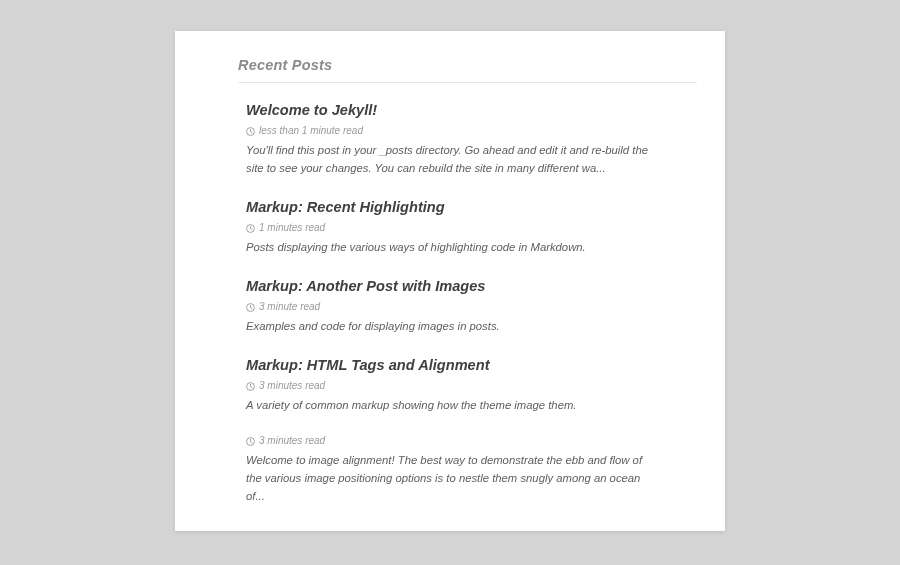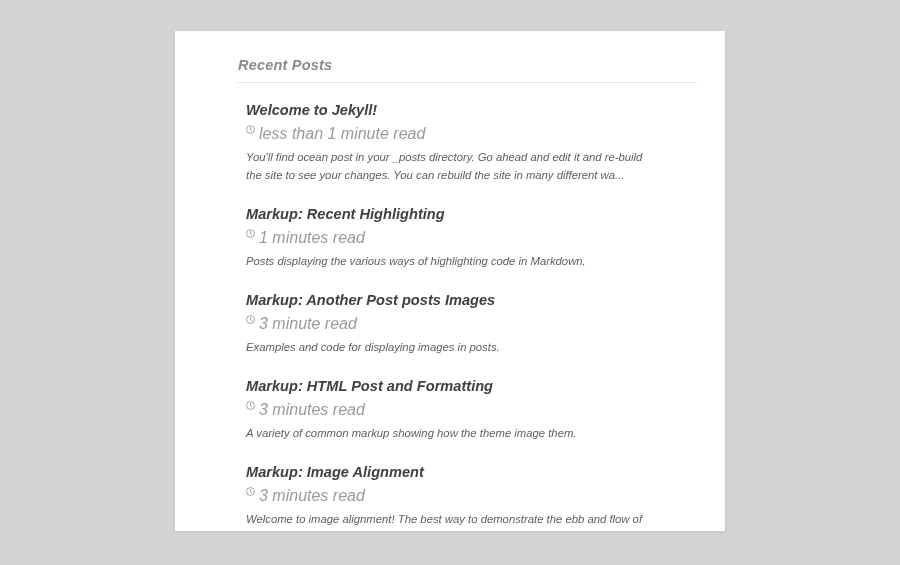--- a/index.html
+++ b/index.html
@@ -49,22 +49,22 @@
   .post-title {
     font-size: 14.6px;
     font-weight: bold;
     color: #3d4144;
     margin: 0 0 6px 0;
     line-height: 1.25;
     cursor: pointer;
   }
   .post-meta {
     display: flex;
-    align-items: flex-start;
-    font-size: 16px;
+    align-items: flex-end;
+    font-size: 10px;
     color: #9a9a9a;
     margin-bottom: 6px;
   }
   .clock-icon {
     display: inline-block;
     width: 9px;
     height: 9px;
     margin-right: 4px;
     position: relative;
     top: 0px;
@@ -94,67 +94,66 @@
         <h3 class="post-title">Welcome to Jekyll!</h3>
         <div class="post-meta">
           <span class="clock-icon">
             <svg width="9" height="9" viewBox="0 0 16 16">
                 <circle cx="8" cy="8" r="7" fill="none" stroke="#9a9a9a" stroke-width="1.6"></circle>
                 <path d="M8 4.2 V8.3 L10.7 9.9" fill="none" stroke="#9a9a9a" stroke-width="1.6" stroke-linecap="round"></path>
               </svg>
           </span>
           <span>less than 1 minute read</span>
         </div>
-        <p class="post-excerpt">You'll find ocean post in your _posts directory. Go ahead and edit it and re-build the site to see your changes. You can rebuild the site in many different wa...</p>
+        <p class="post-excerpt">You'll find this post in your _posts directory. Go ahead and edit it and re-build the site to see your changes. You can rebuild the site in many different wa...</p>
       </li>
 
       <li class="post">
         <h3 class="post-title">Markup: Recent Highlighting</h3>
         <div class="post-meta">
           <span class="clock-icon">
             <svg width="9" height="9" viewBox="0 0 16 16">
                 <circle cx="8" cy="8" r="7" fill="none" stroke="#9a9a9a" stroke-width="1.6"></circle>
                 <path d="M8 4.2 V8.3 L10.7 9.9" fill="none" stroke="#9a9a9a" stroke-width="1.6" stroke-linecap="round"></path>
               </svg>
           </span>
           <span>1 minutes read</span>
         </div>
         <p class="post-excerpt">Posts displaying the various ways of highlighting code in Markdown.</p>
       </li>
 
       <li class="post">
-        <h3 class="post-title">Markup: Another Post posts Images</h3>
+        <h3 class="post-title">Markup: Another Post with Images</h3>
         <div class="post-meta">
           <span class="clock-icon">
             <svg width="9" height="9" viewBox="0 0 16 16">
                 <circle cx="8" cy="8" r="7" fill="none" stroke="#9a9a9a" stroke-width="1.6"></circle>
                 <path d="M8 4.2 V8.3 L10.7 9.9" fill="none" stroke="#9a9a9a" stroke-width="1.6" stroke-linecap="round"></path>
               </svg>
           </span>
           <span>3 minute read</span>
         </div>
         <p class="post-excerpt">Examples and code for displaying images in posts.</p>
       </li>
 
       <li class="post">
-        <h3 class="post-title">Markup: HTML Post and Formatting</h3>
+        <h3 class="post-title">Markup: HTML Tags and Alignment</h3>
         <div class="post-meta">
           <span class="clock-icon">
             <svg width="9" height="9" viewBox="0 0 16 16">
                 <circle cx="8" cy="8" r="7" fill="none" stroke="#9a9a9a" stroke-width="1.6"></circle>
                 <path d="M8 4.2 V8.3 L10.7 9.9" fill="none" stroke="#9a9a9a" stroke-width="1.6" stroke-linecap="round"></path>
               </svg>
           </span>
           <span>3 minutes read</span>
         </div>
         <p class="post-excerpt">A variety of common markup showing how the theme image them.</p>
       </li>
 
       <li class="post">
-        <h3 class="post-title">Markup: Image Alignment</h3>
         <div class="post-meta">
           <span class="clock-icon">
             <svg width="9" height="9" viewBox="0 0 16 16">
                 <circle cx="8" cy="8" r="7" fill="none" stroke="#9a9a9a" stroke-width="1.6"></circle>
                 <path d="M8 4.2 V8.3 L10.7 9.9" fill="none" stroke="#9a9a9a" stroke-width="1.6" stroke-linecap="round"></path>
               </svg>
           </span>
           <span>3 minutes read</span>
         </div>
         <p class="post-excerpt">Welcome to image alignment! The best way to demonstrate the ebb and flow of the various image positioning options is to nestle them snugly among an ocean of...</p>

